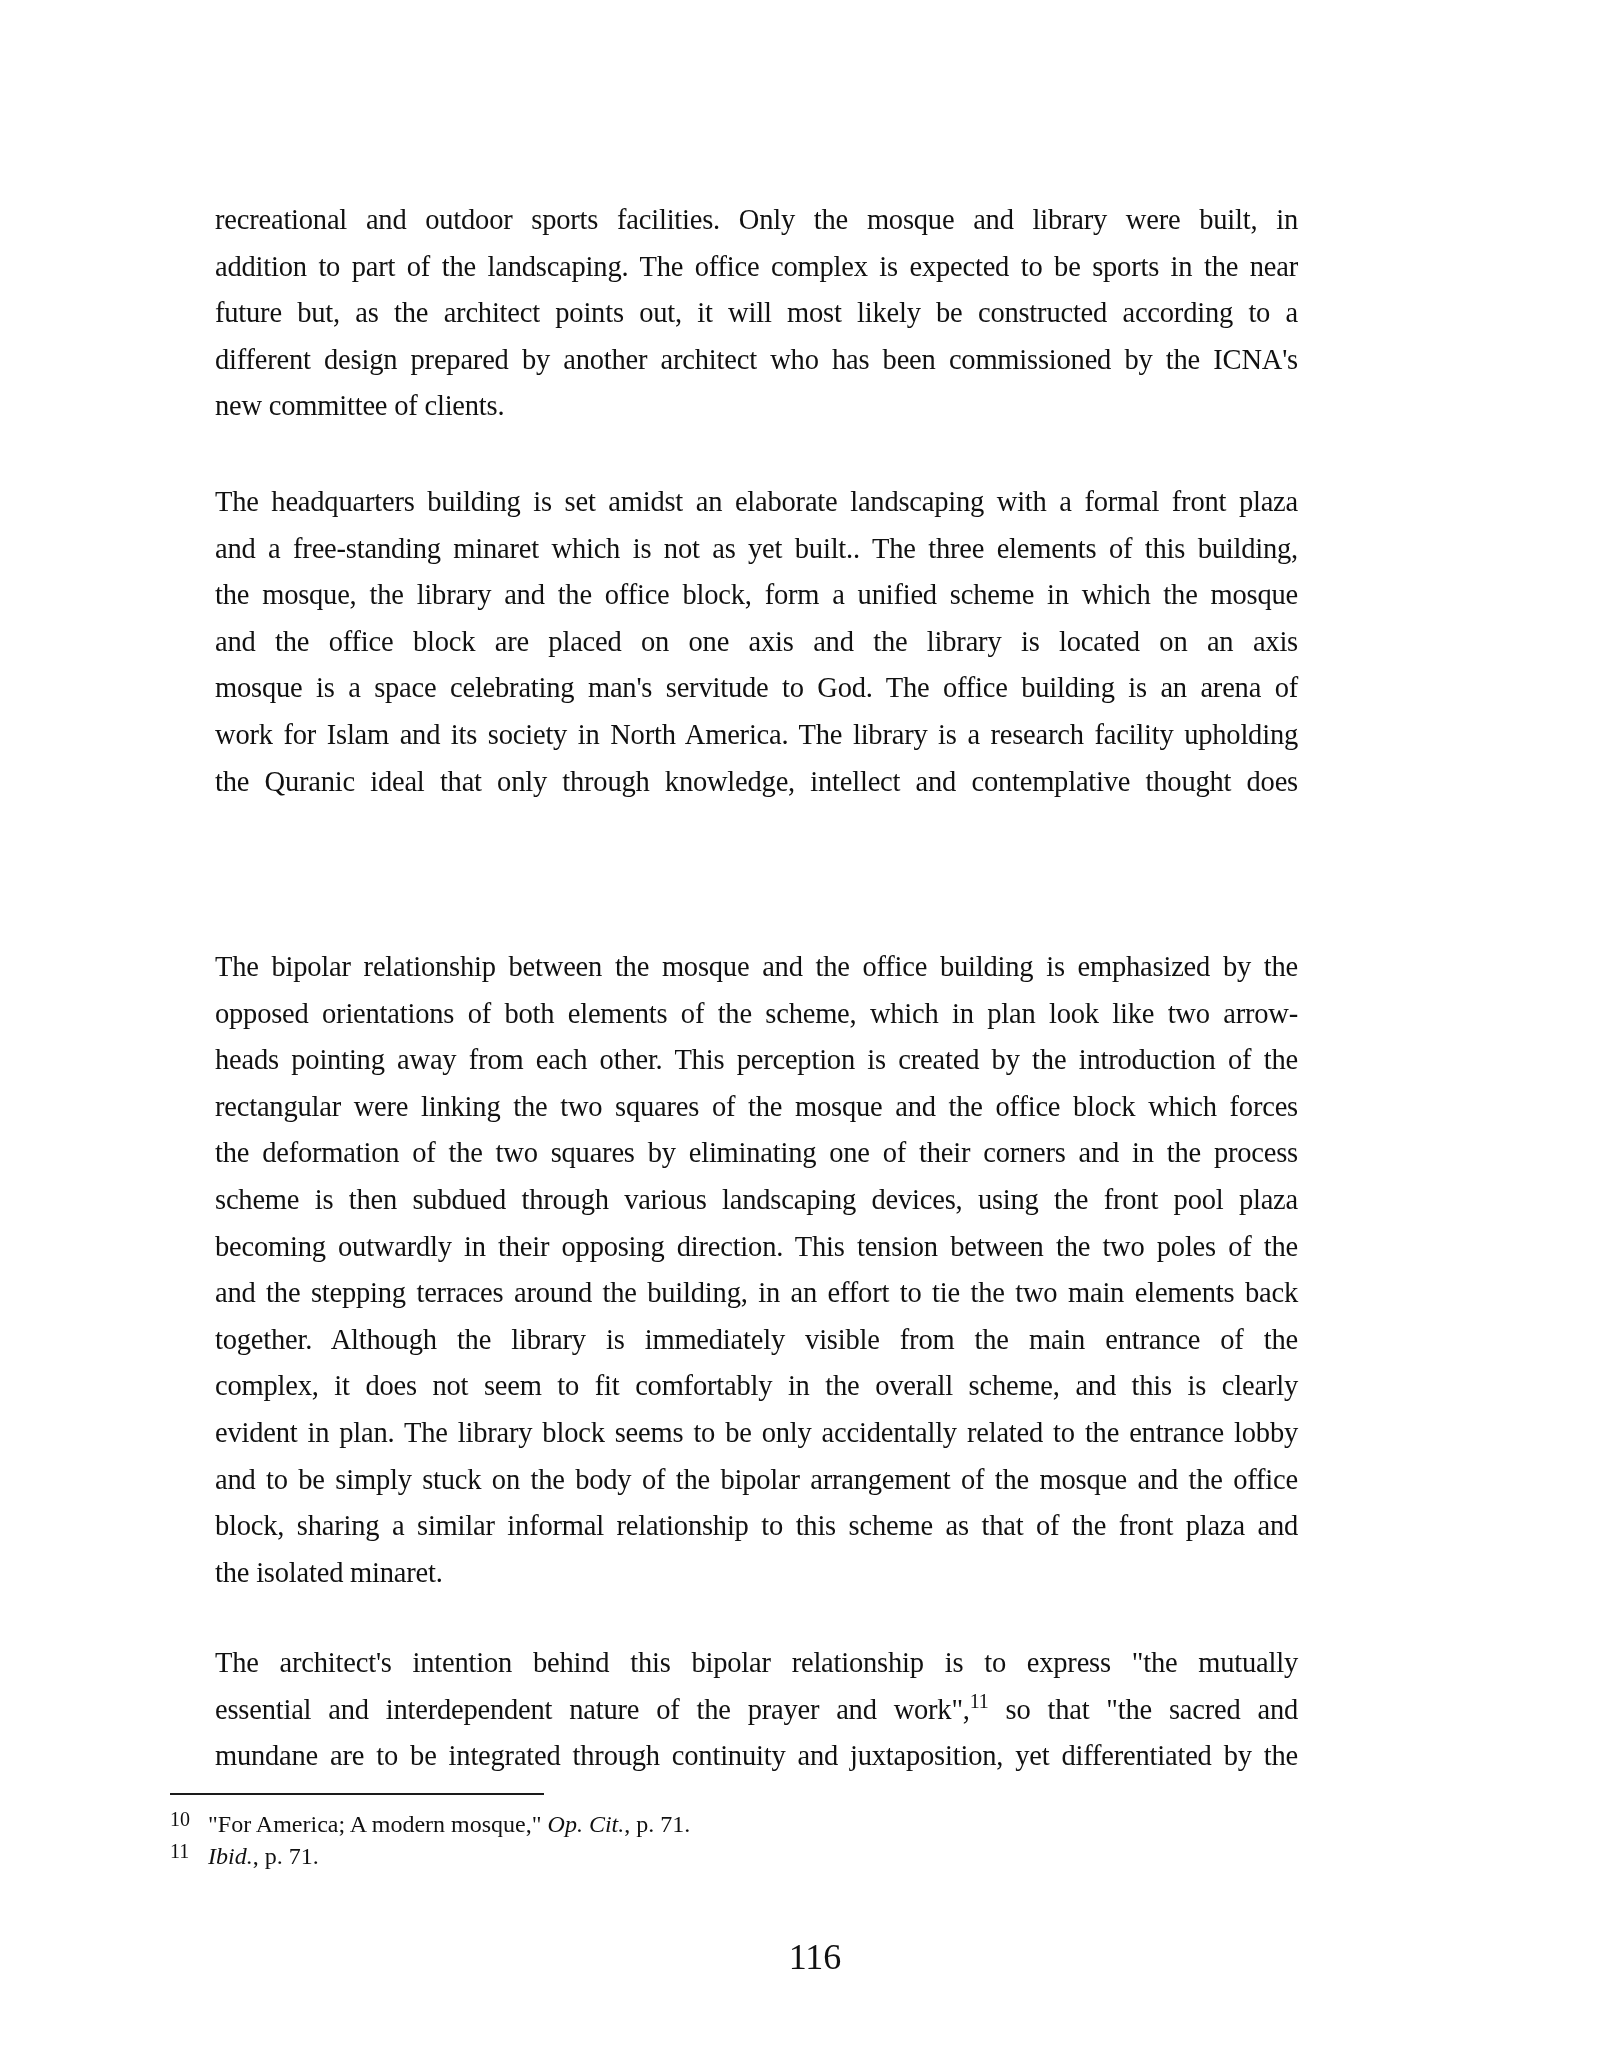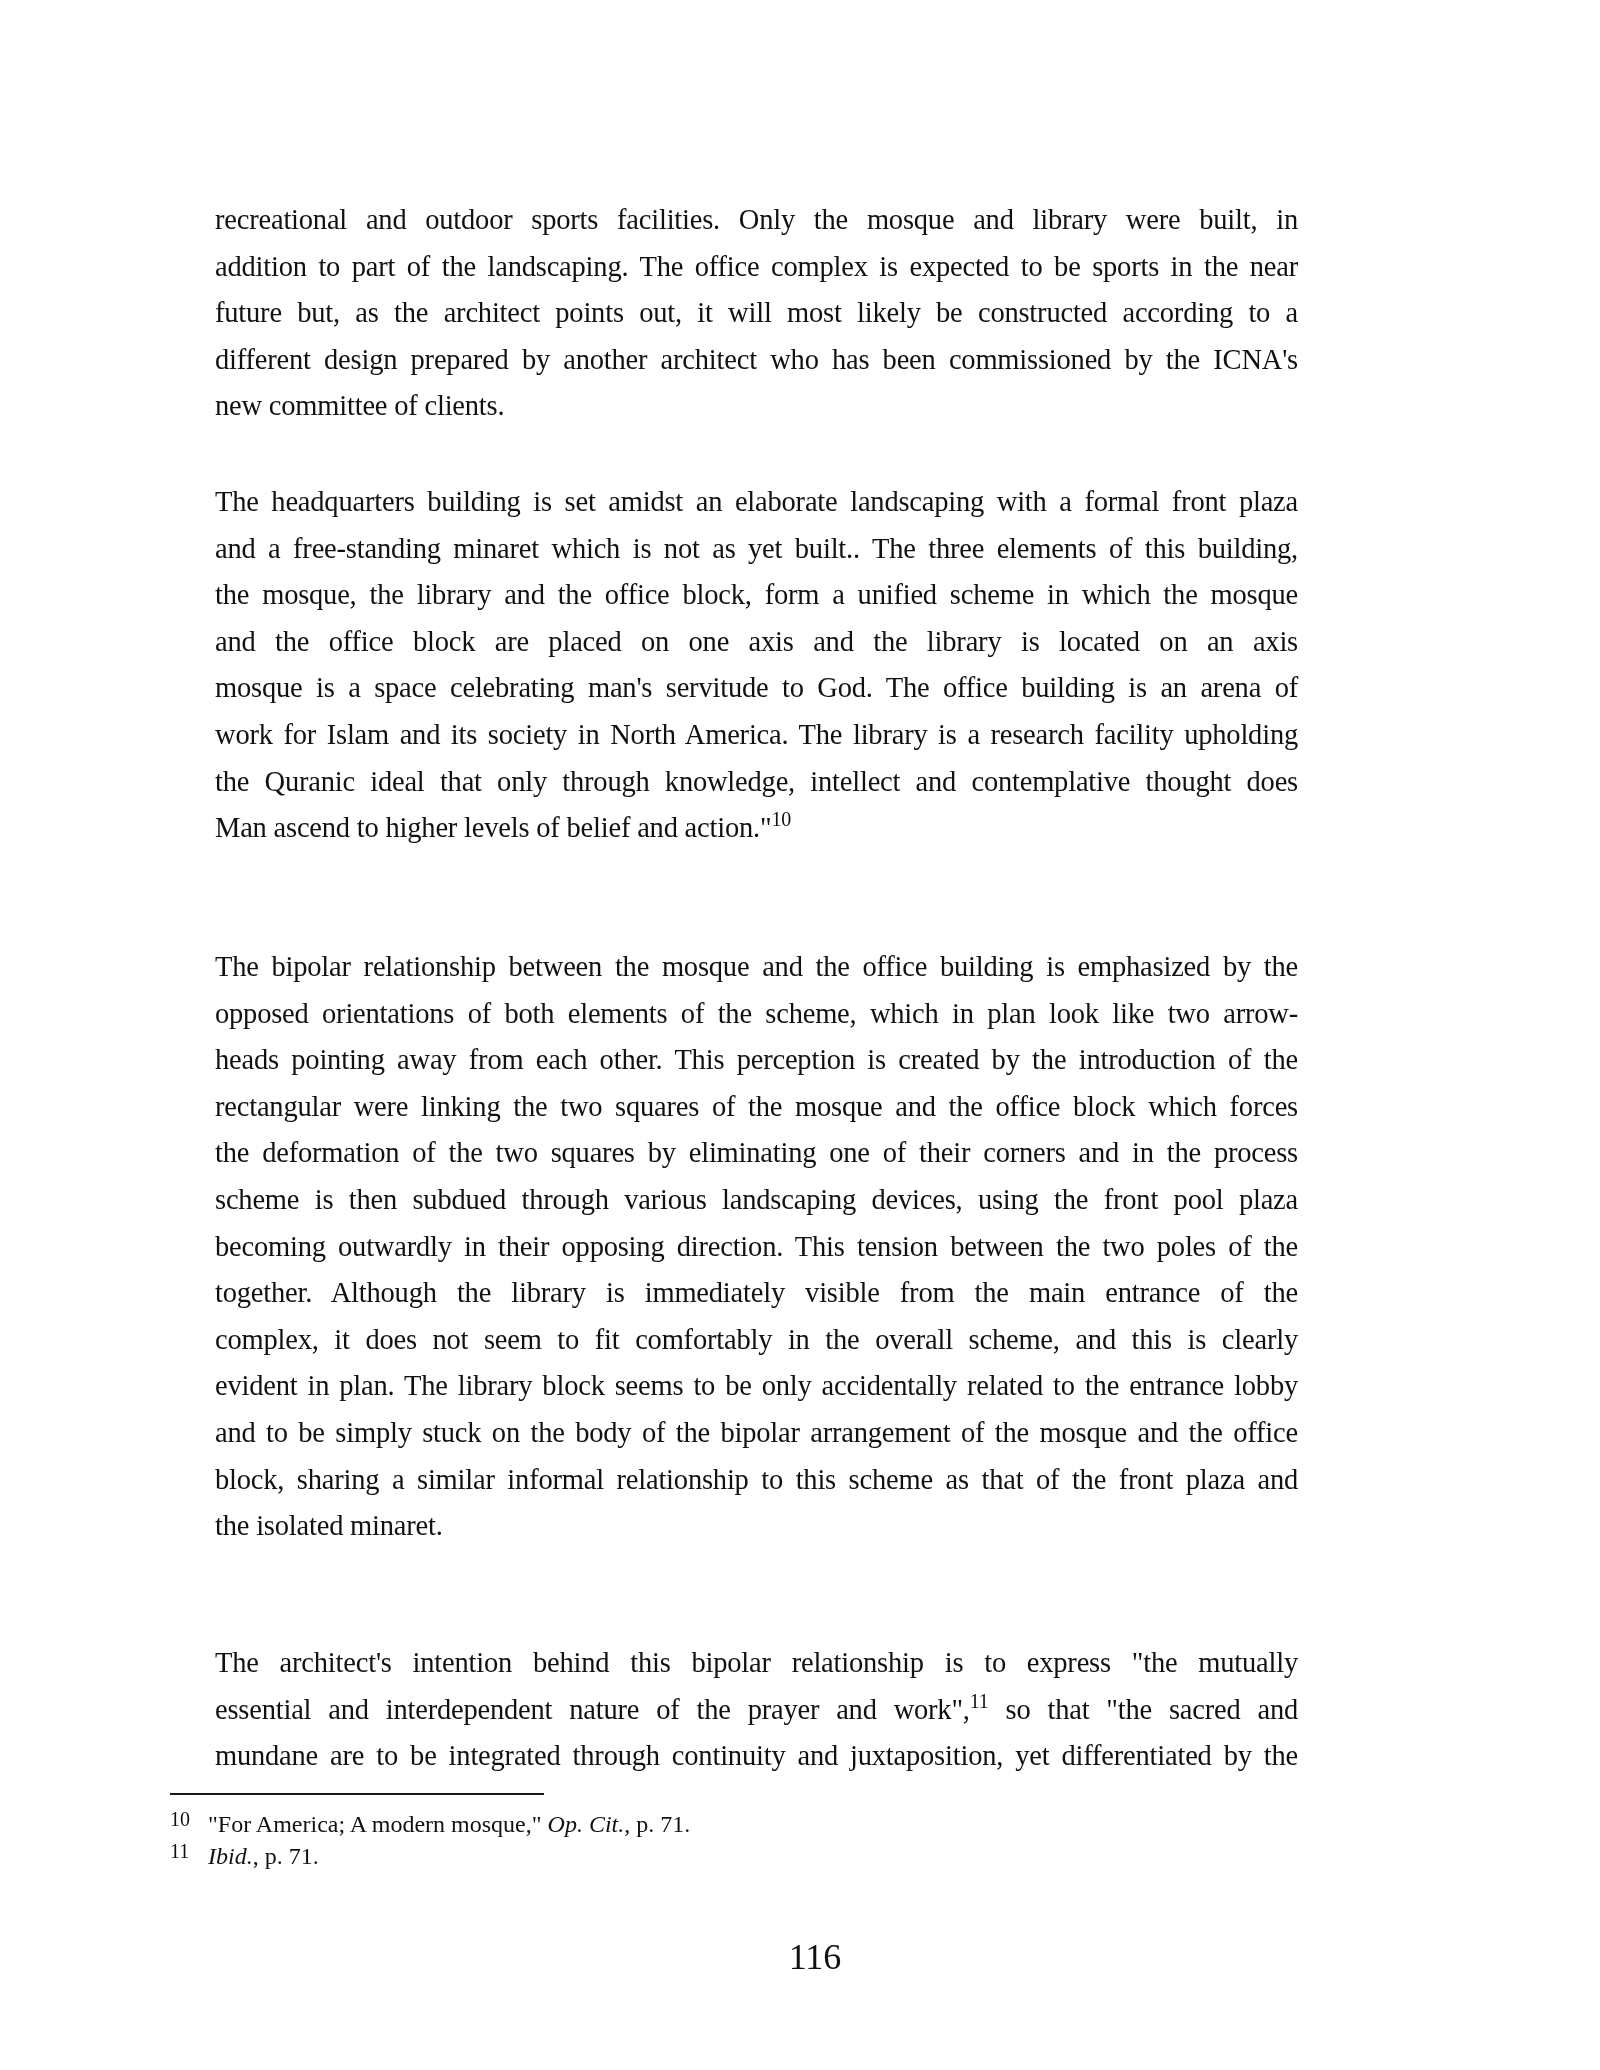--- a/index.html
+++ b/index.html
@@ -105,31 +105,31 @@
   </p>
 
   <p class="para" id="p2">
     <span class="line">The headquarters building is set amidst an elaborate landscaping with a formal front plaza</span>
     <span class="line">and a free-standing minaret which is not as yet built.. The three elements of this building,</span>
     <span class="line">the mosque, the library and the office block, form a unified scheme in which the mosque</span>
     <span class="line">and the office block are placed on one axis and the library is located on an axis</span>
     <span class="line">mosque is a space celebrating man's servitude to God. The office building is an arena of</span>
     <span class="line">work for Islam and its society in North America. The library is a research facility upholding</span>
     <span class="line">the Quranic ideal that only through knowledge, intellect and contemplative thought does</span>
-    <span class="line last"><span>Man ascend to higher levels of belief and action."</span><span class="sup">10</span></span>
   </p>
 
   <p class="para" id="p3">
     <span class="line">The bipolar relationship between the mosque and the office building is emphasized by the</span>
     <span class="line">opposed orientations of both elements of the scheme, which in plan look like two arrow-</span>
     <span class="line">heads pointing away from each other. This  perception is created by the introduction of the</span>
     <span class="line">rectangular were linking the two squares of the mosque and the office block which forces</span>
     <span class="line">the deformation of the two squares by eliminating one of their corners and in the process</span>
     <span class="line">scheme is then subdued through various landscaping devices, using the front pool plaza</span>
     <span class="line">becoming outwardly in their opposing direction. This tension between the two poles of the</span>
+    <span class="line">and the stepping terraces around the building, in an effort to tie the two main elements back</span>
     <span class="line">together. Although the library is immediately visible from the main entrance of the</span>
     <span class="line">complex, it does not seem to fit comfortably in the overall scheme, and this is clearly</span>
     <span class="line">evident in plan. The library block seems to be only accidentally related to the entrance lobby</span>
     <span class="line">and to be simply stuck on the body of the bipolar arrangement of the mosque and the office</span>
     <span class="line">block, sharing a similar informal relationship to this scheme as that of the front plaza and</span>
     <span class="line last">the isolated minaret.</span>
   </p>
 
   <p class="para" id="p4">
     <span class="line">The architect's intention behind this bipolar relationship is to express "the mutually</span>

